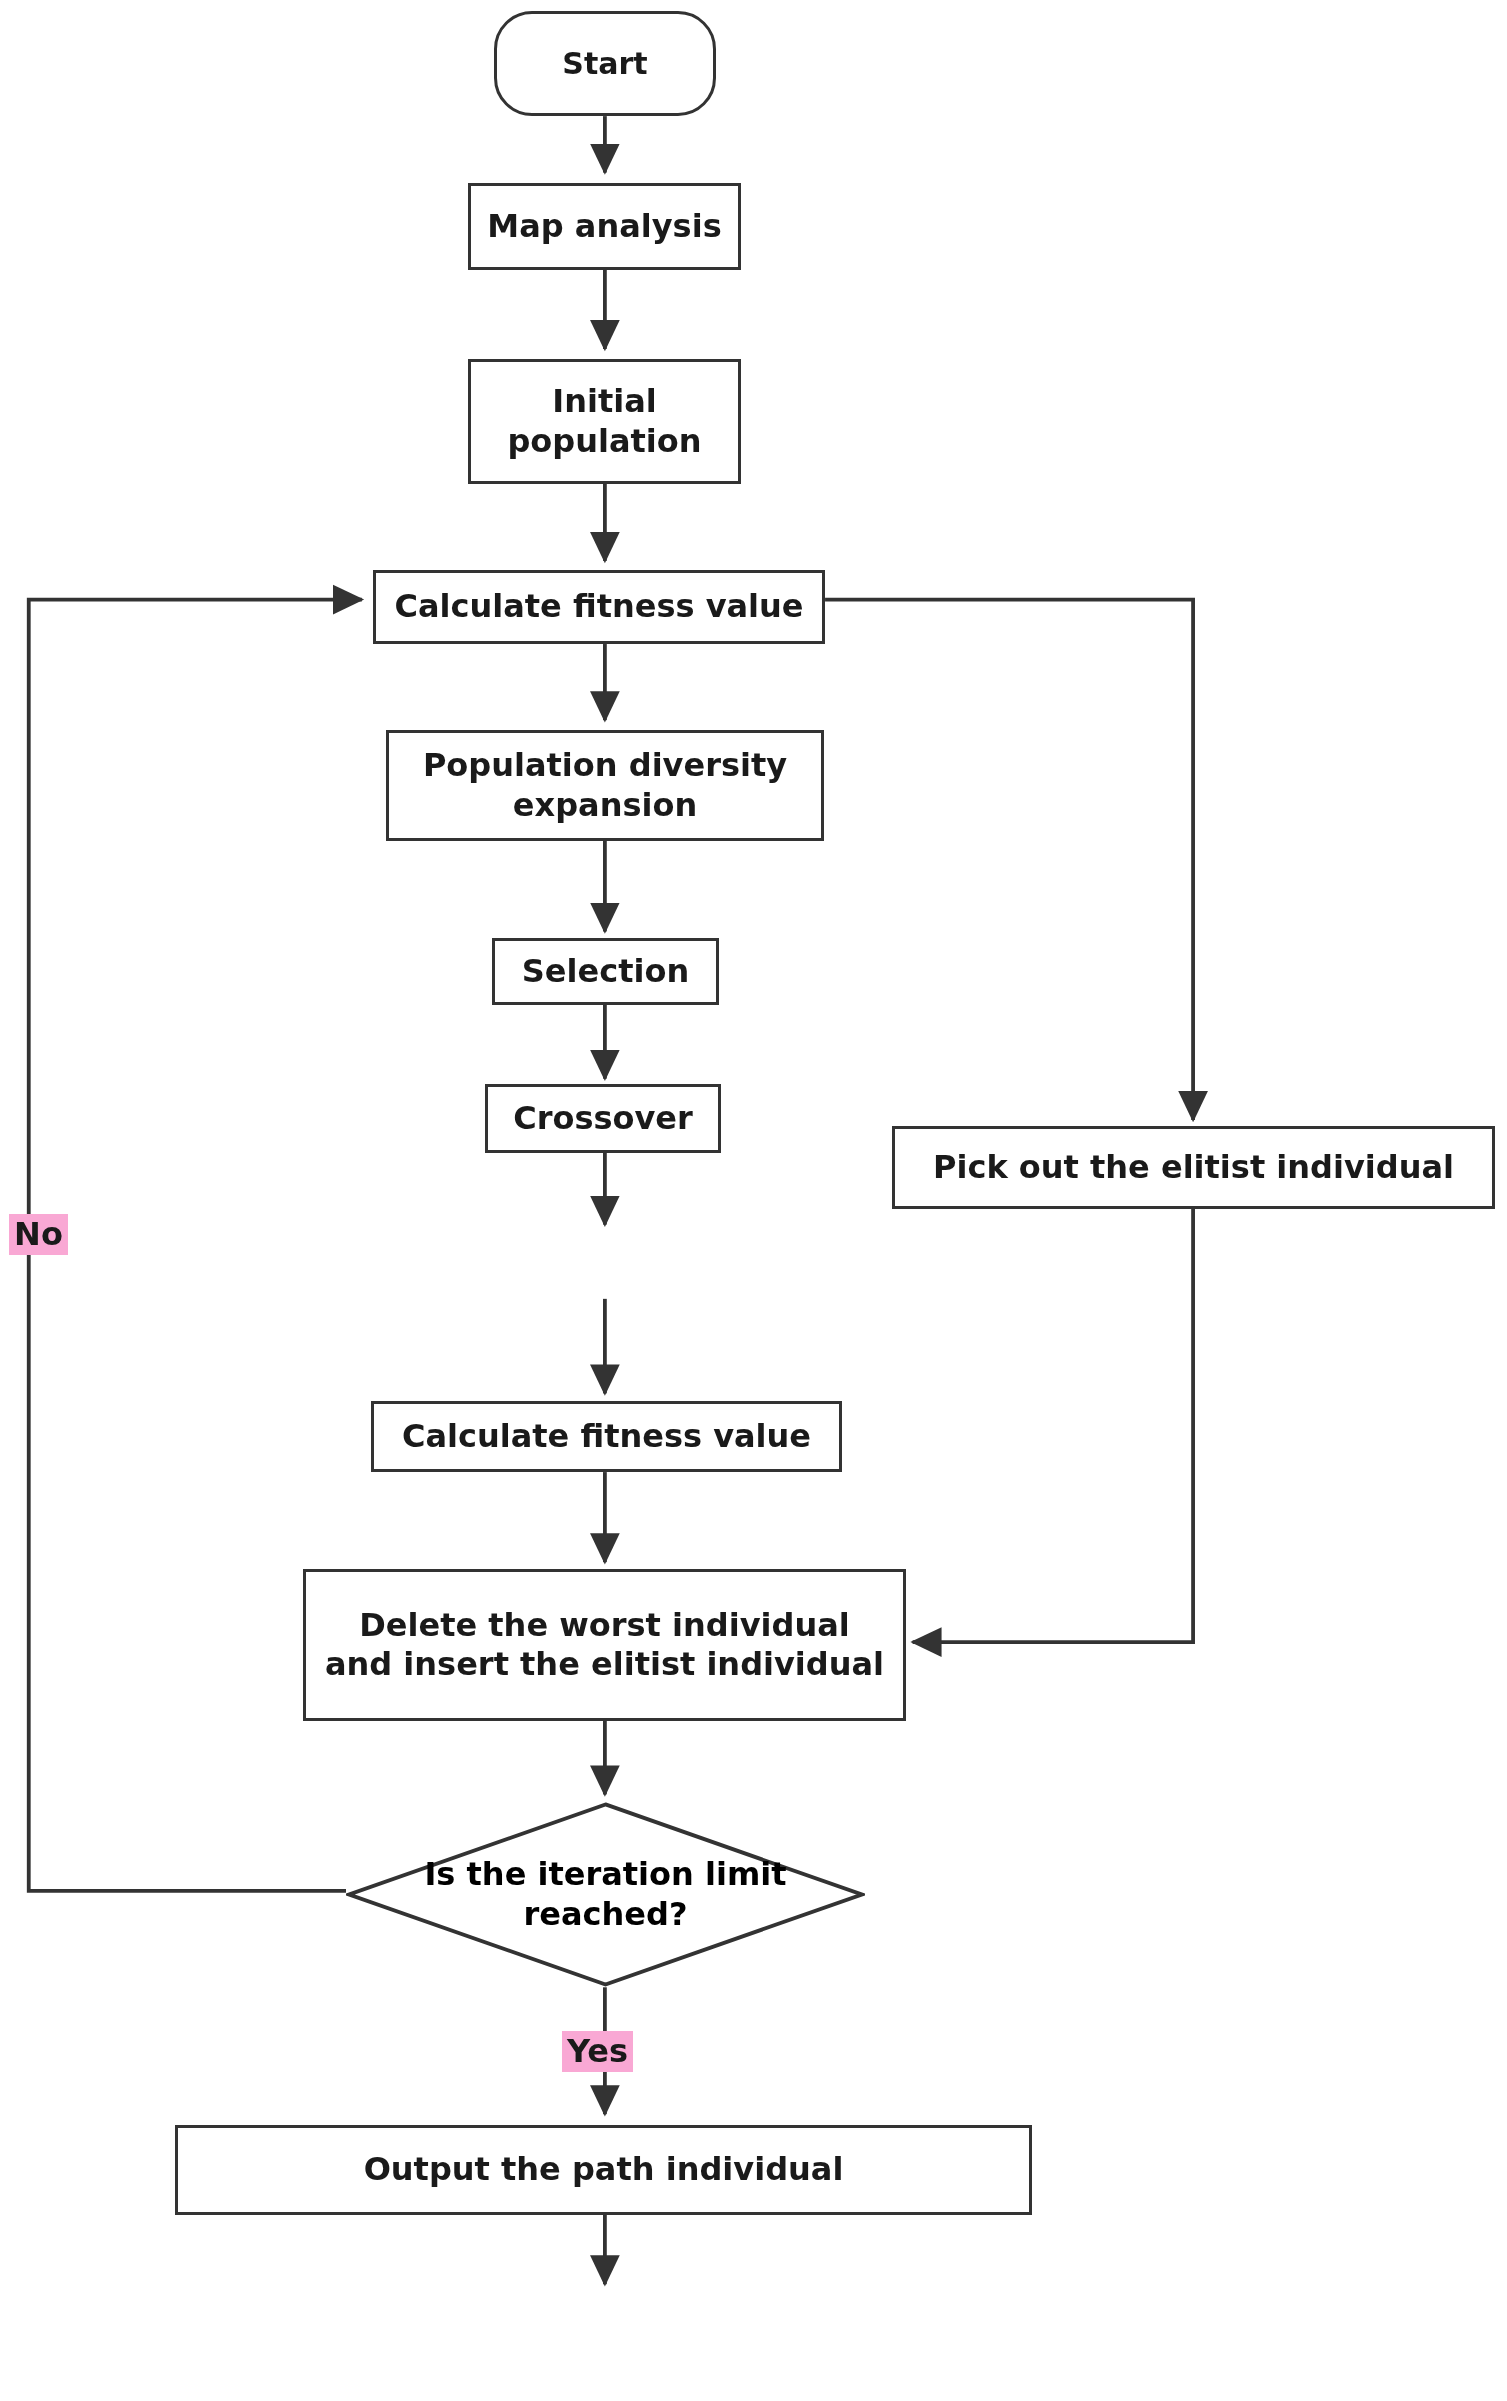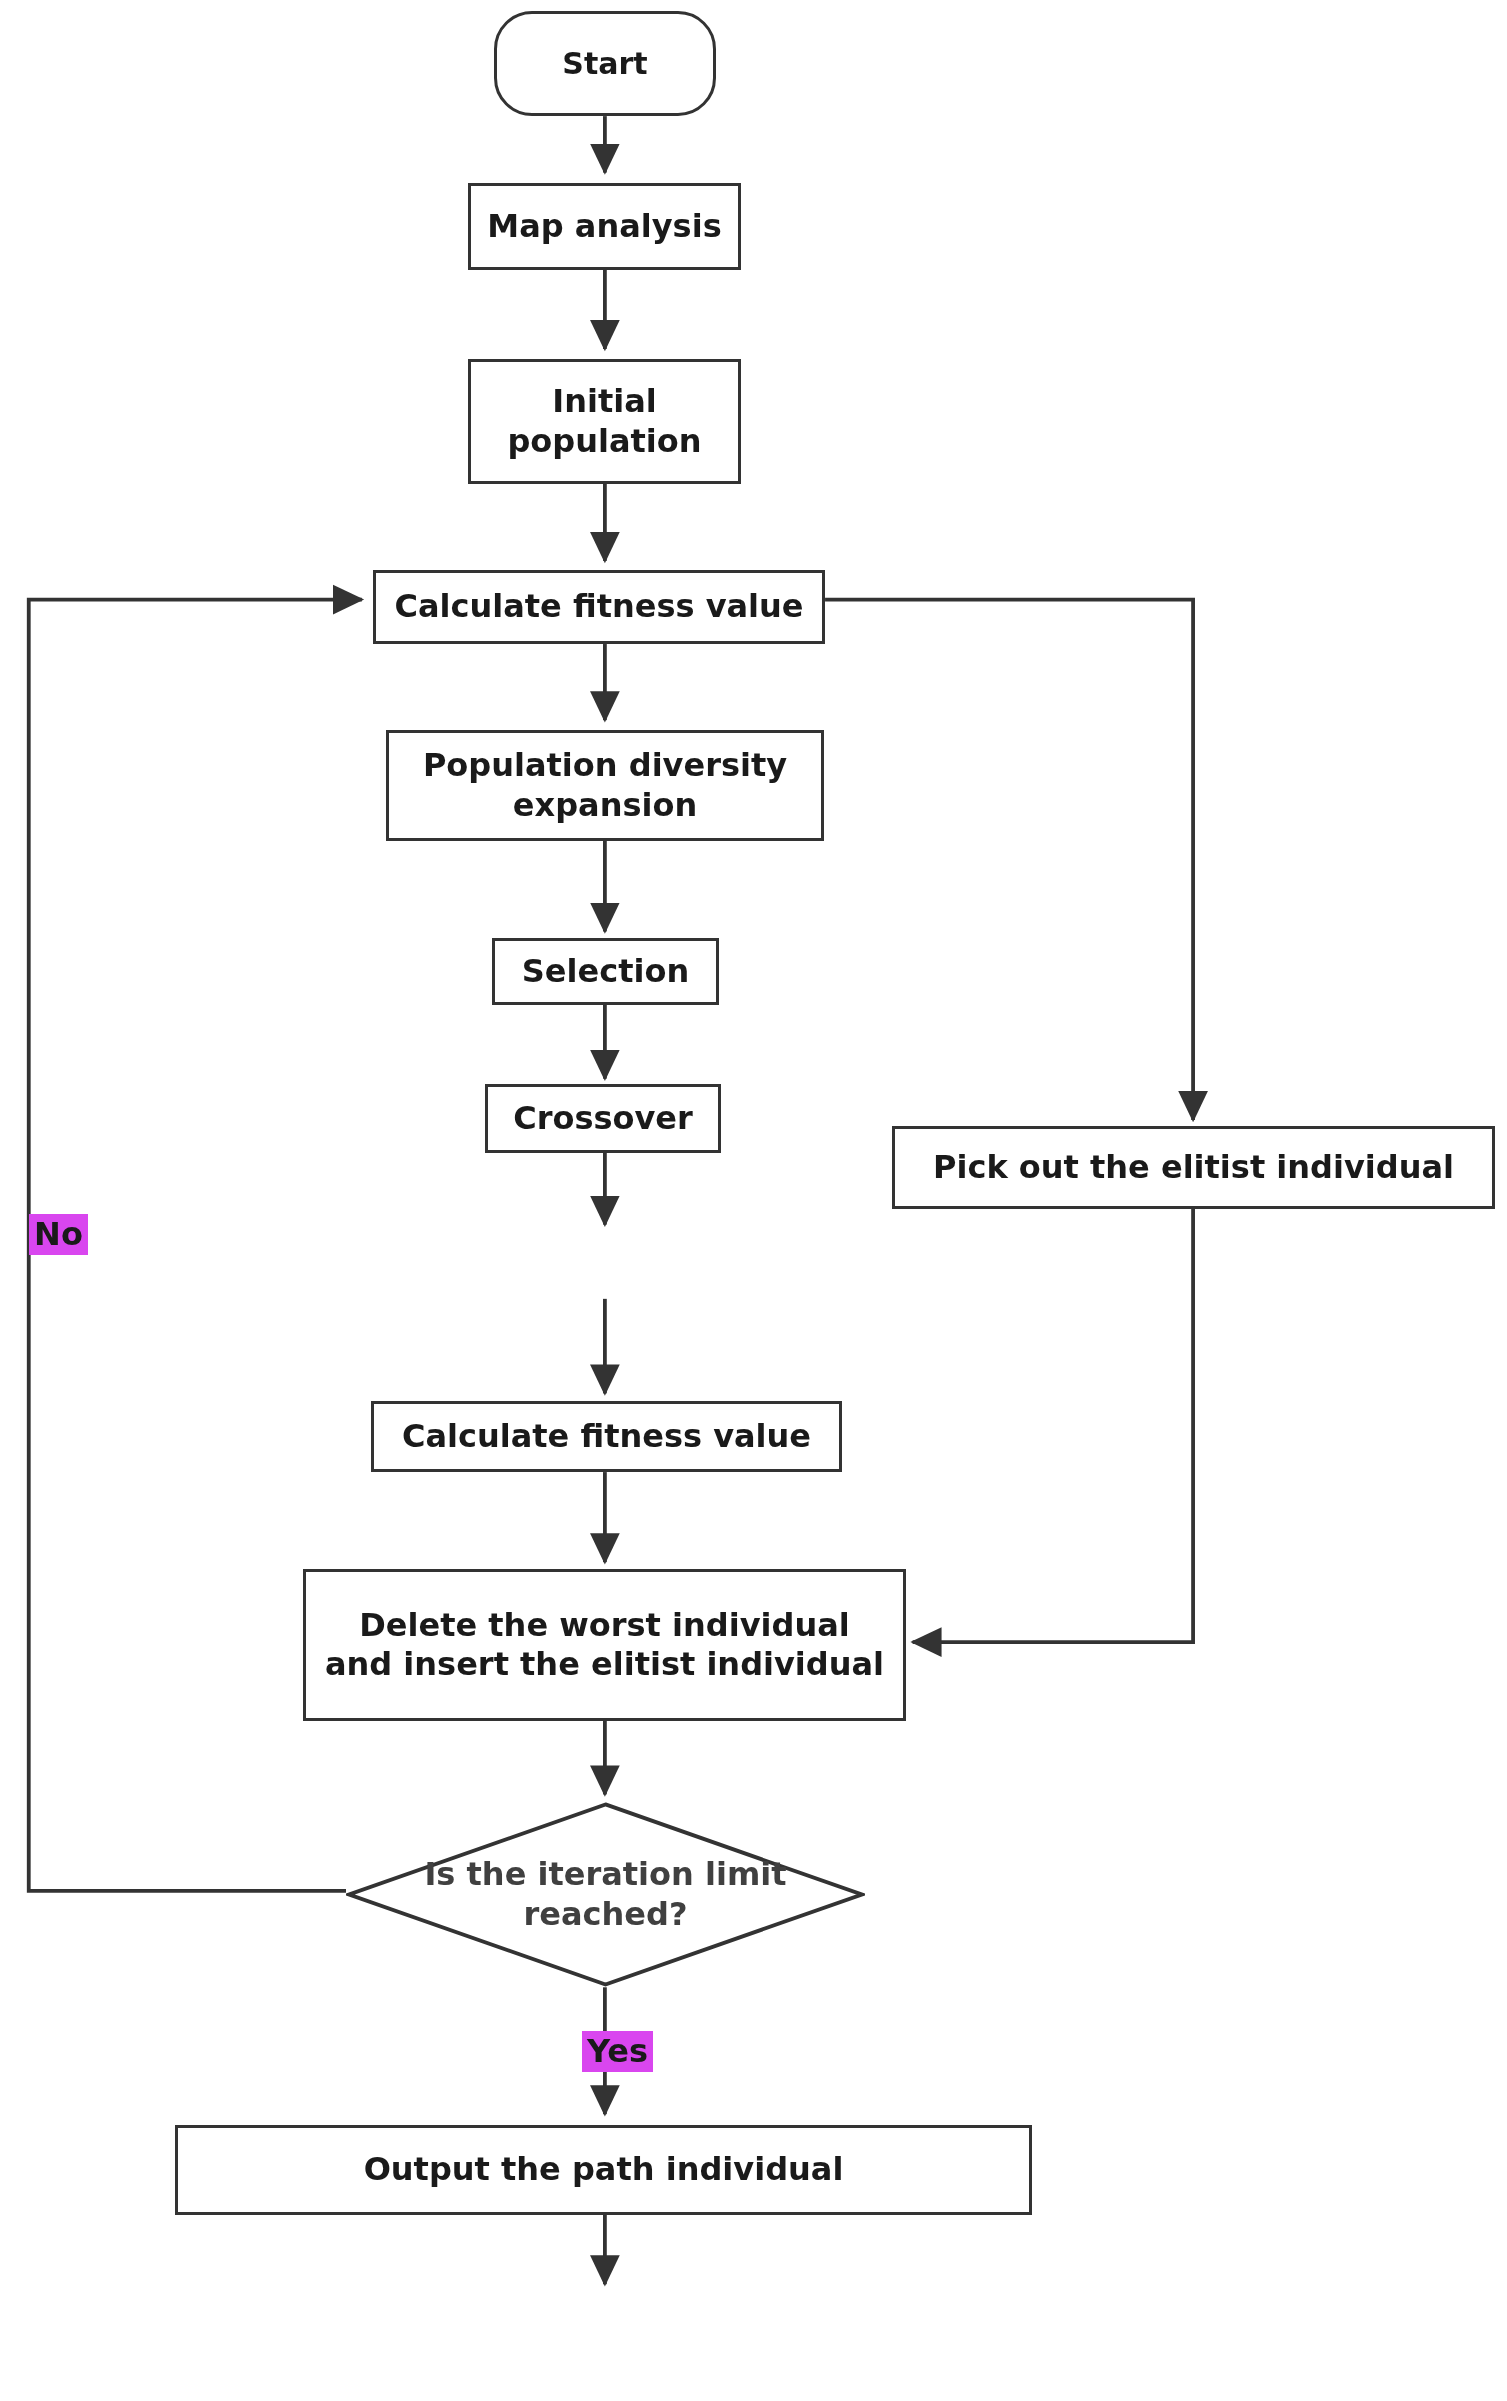--- a/index.html
+++ b/index.html
@@ -61,35 +61,34 @@
   .diamond-wrap .label {
     position: absolute;
     left: 0;
     top: 0;
     width: 100%;
     height: 100%;
     display: flex;
     align-items: center;
     justify-content: center;
     text-align: center;
-    color: #404040;
+    color: #000000;
     font-weight: bold;
     line-height: 1.22;
     white-space: pre-line;
     pointer-events: none;
   }
   .edge-label {
     position: absolute;
     color: #1a1a1a;
     font-weight: bold;
-    background: #d946ef;
+    background: #f9a8d4;
     padding: 1.3px 5.1px;
     z-index: 3;
     white-space: nowrap;
-    margin-left: 20px;
   }
 </style>
 </head>
 <body>
 
 <div id="flow-root">
 
   <svg id="flow-svg" viewBox="0 0 2376 3784" xmlns="http://www.w3.org/2000/svg">
     <defs>
       <marker id="arrowhead" markerWidth="9" markerHeight="9" refX="7.6" refY="4.5" orient="auto" markerUnits="strokeWidth">

